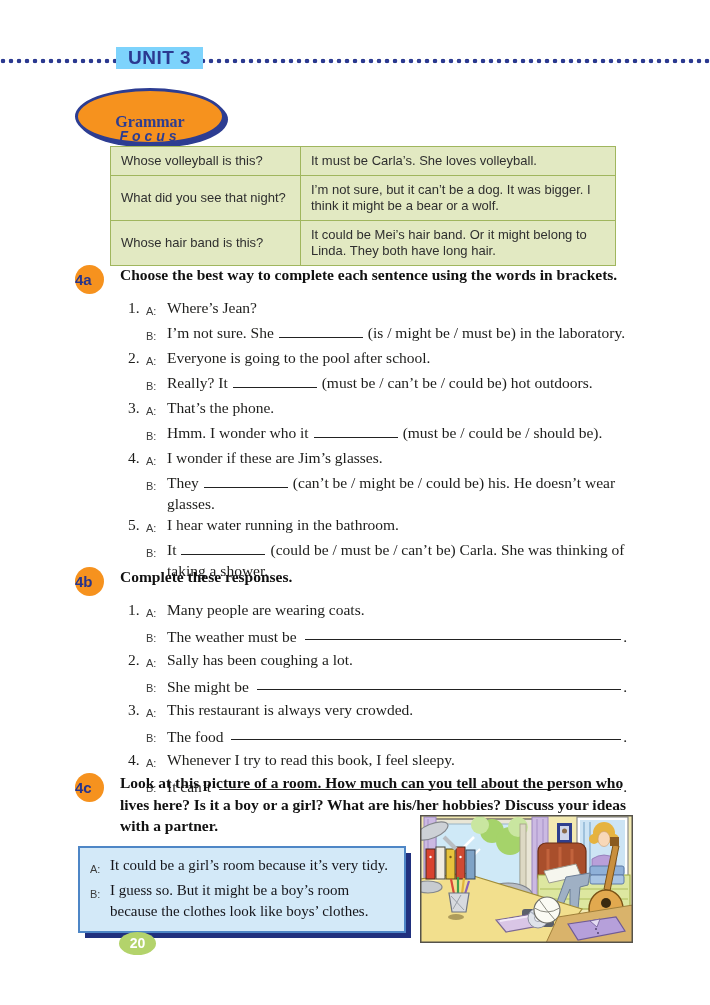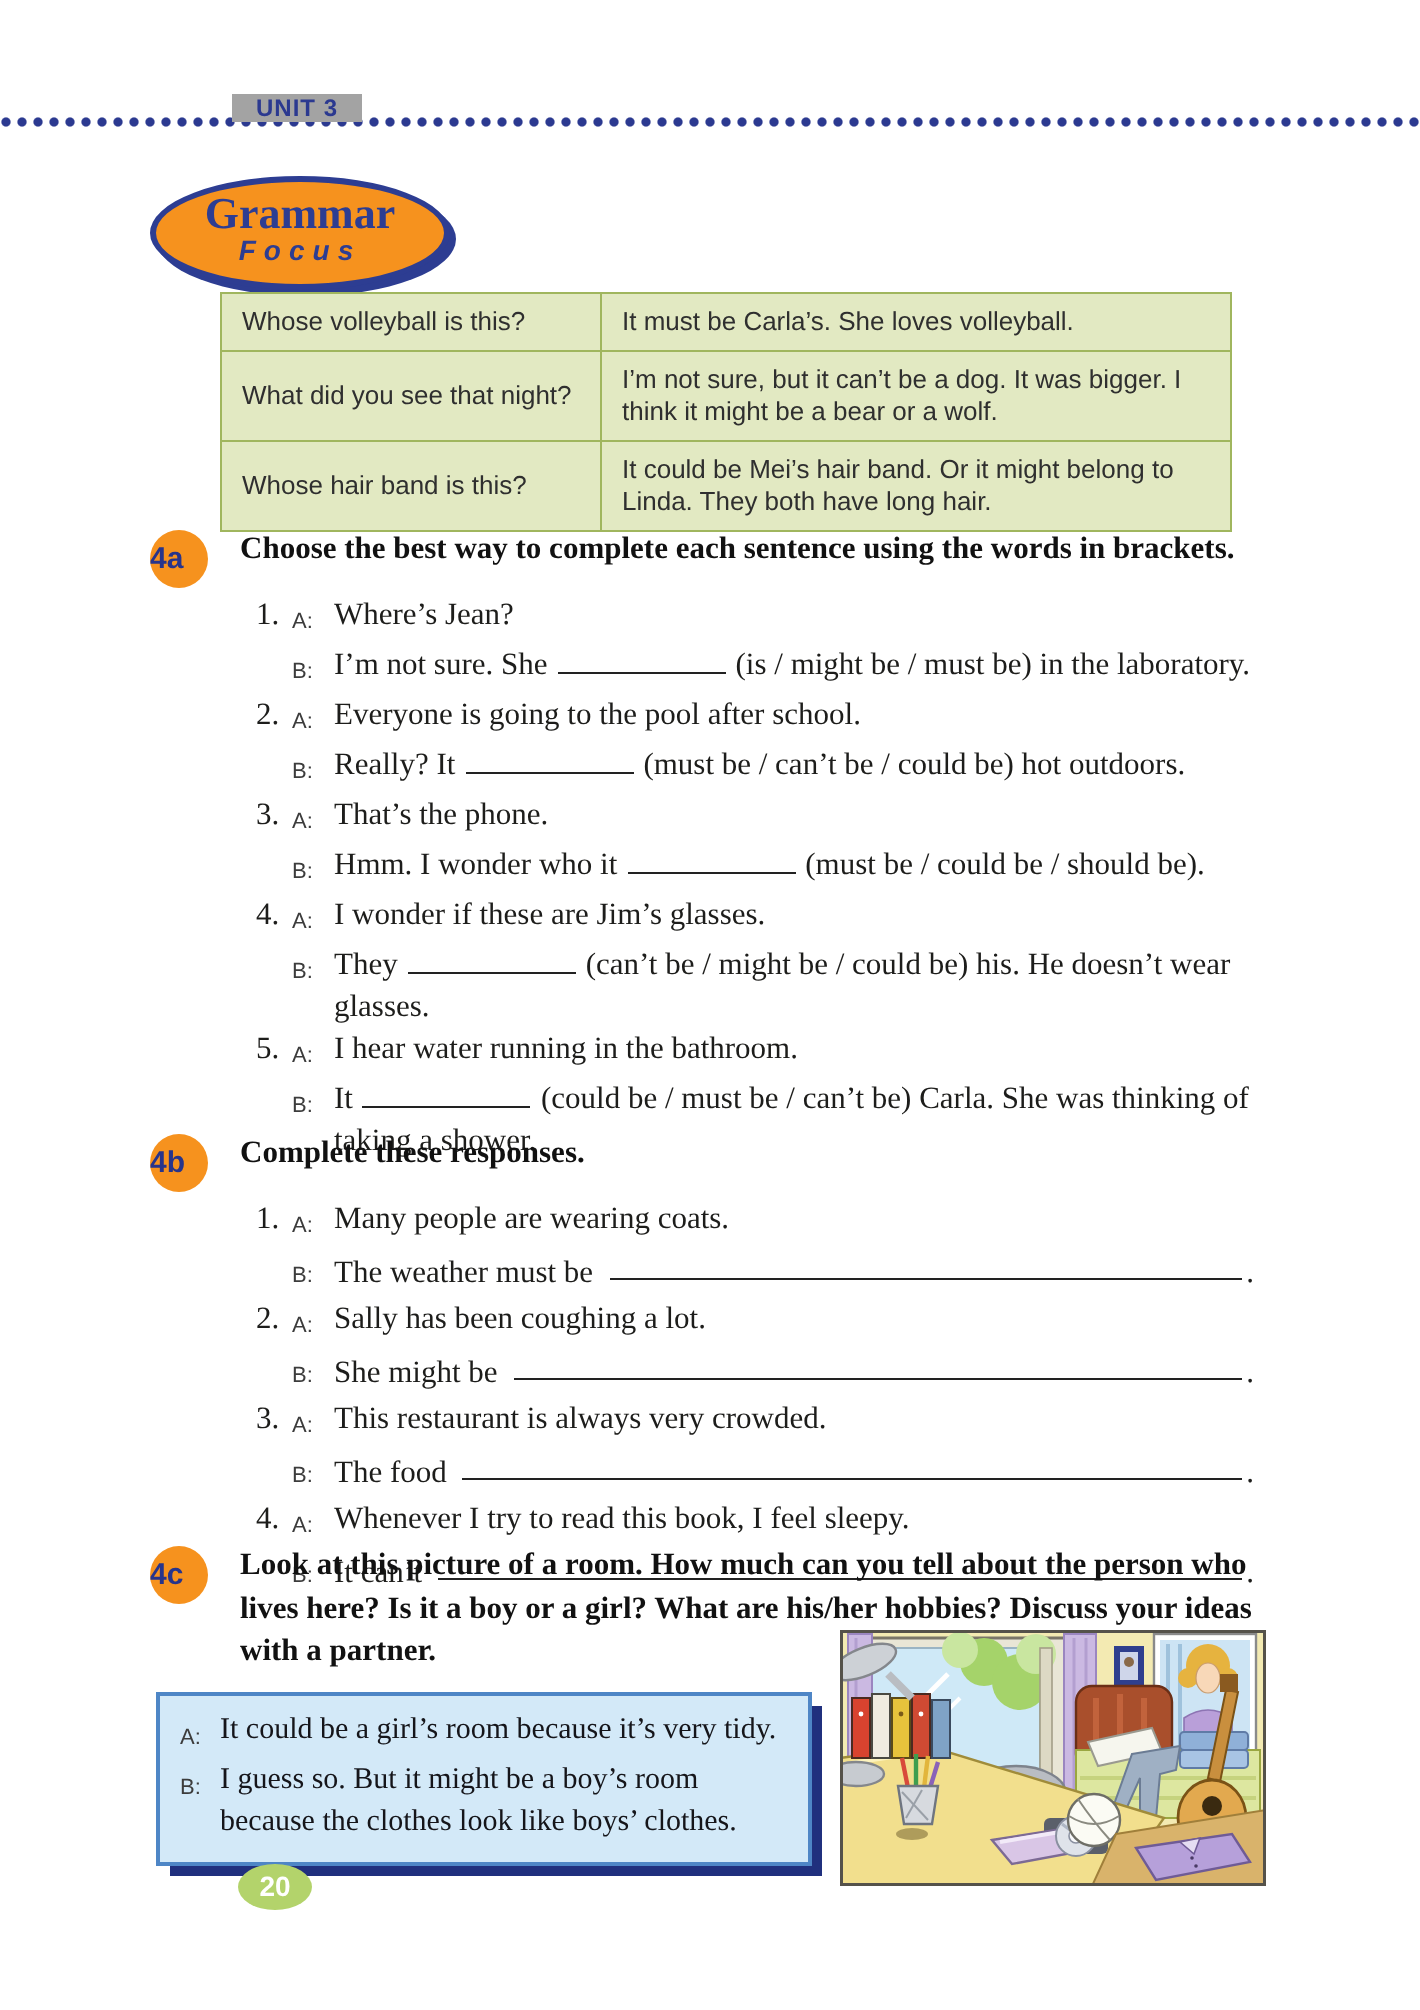--- a/index.html
+++ b/index.html
@@ -8,31 +8,31 @@
     position:relative; width:710px; height:1005px; background:#fff;
     font-family:"Liberation Serif", serif; color:#1d1d1b; overflow:hidden;
   }
   
   .dotted-rule {
     position:absolute; top:57px; left:0; width:710px; height:8px;
     background-image:radial-gradient(circle at 3px 4px, #2b3990 2px, rgba(0,0,0,0) 2.6px);
     background-size:8px 8px; background-repeat:repeat-x;
   }
   .unit-label {
-    position:absolute; top:47px; left:116px; z-index:2; background:#a3a3a3;
+    position:absolute; top:47px; left:116px; z-index:2; background:#7dd3fc;
     padding:0 12px; font-family:"Liberation Sans", sans-serif; font-weight:bold;
-    font-size:12px; color:#2b3990; letter-spacing:.5px;
+    font-size:19px; color:#2b3990; letter-spacing:.5px;
   }
   
   .gf-oval {
     position:absolute; left:75px; top:88px; width:150px; height:57px;
     background:#f6921e; border:3.5px solid #2d3d92; border-radius:50%;
     box-shadow:3px 3px 0 #2d3d92; text-align:center;
   }
-  .gf-line1 { margin-top:3px; font-family:"Liberation Serif", serif; font-weight:bold; font-size:22px; color:#2d3d92; }
+  .gf-line1 { margin-top:22px; font-family:"Liberation Serif", serif; font-weight:bold; font-size:16px; color:#2d3d92; }
   .gf-line2 { margin-top:-3px; font-family:"Liberation Sans", sans-serif; font-weight:bold; font-size:14px; letter-spacing:4px; color:#2d3d92;font-style:italic; }
   
   .gf-table {
     position:absolute; left:110px; top:146px; width:506px; border-collapse:collapse;
     font-family:"Liberation Sans", sans-serif; font-size:13px; line-height:16px; color:#2f2f2f;
   }
   .gf-table td {
     border:1.5px solid #a0b65e; background:#e2e9c2; padding:6px 10px; vertical-align:middle;
   }
   .gf-table td.q { width:190px; }

